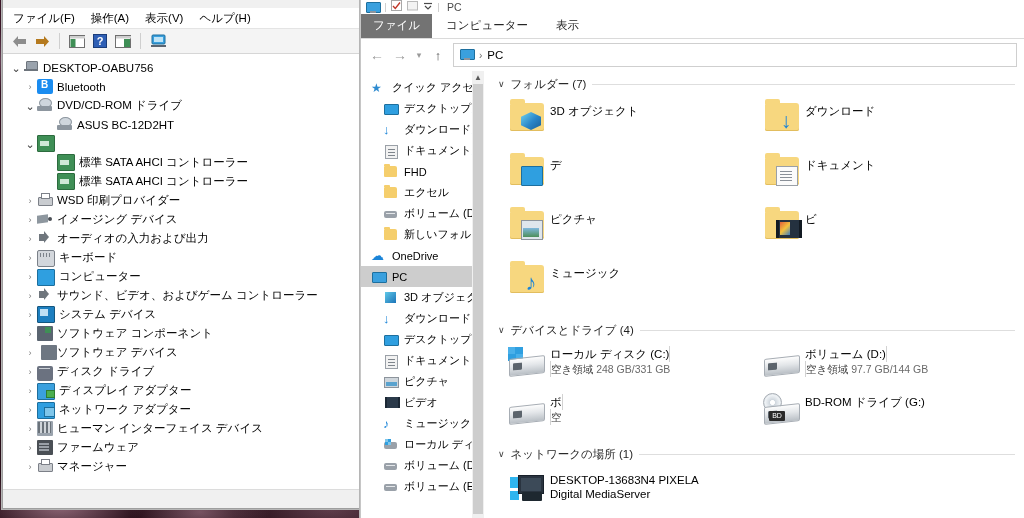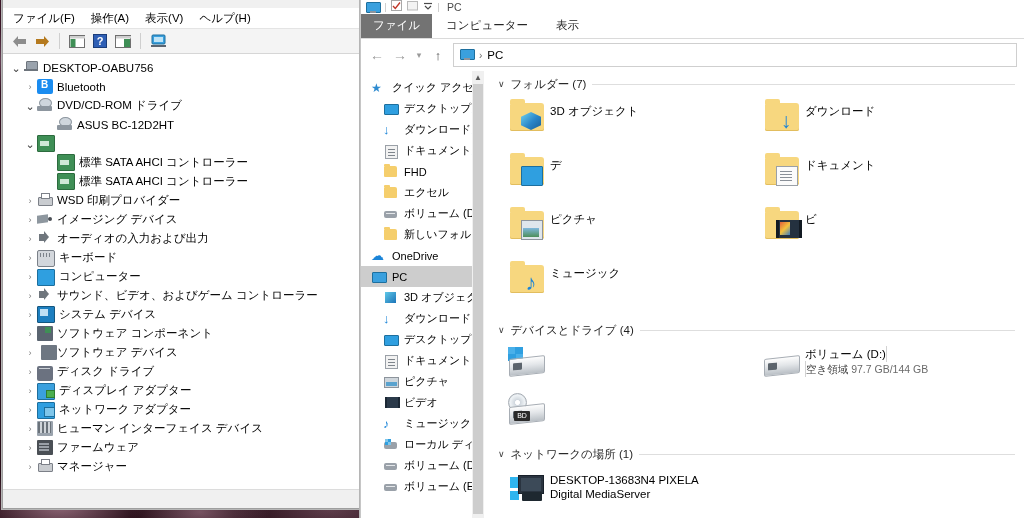--- a/index.html
+++ b/index.html
@@ -606,33 +606,41 @@
         <span class="gchev">∨</span>
         <span class="gtitle">デバイスとドライブ (4)</span>
         <span class="gline"></span>
       </div>
       <div class="tiles" id="drive-tiles">
           <div class="dtile">
             <span class="dico" style="position:relative">
               <span class="winlogo"></span>
               <span class="hdd"></span>
             </span>
+            <span class="dinfo" style="display:block"><span class="dname">ローカル ディスク (C:)</span><span class="bar"><i style="width:25%"></i></span><span class="dfree"><span>空き領域</span> <b>248 GB/331 GB</b></span></span>
           </div>
           <div class="dtile">
             <span class="dico" style="position:relative">
               <span class="hdd"></span>
             </span>
             <span class="dinfo" style="display:block"><span class="dname">ボリューム (D:)</span><span class="bar"><i style="width:32%"></i></span><span class="dfree"><span>空き領域</span> <b>97.7 GB/144 GB</b></span></span>
+          </div>
+          <div class="dtile">
+            <span class="dico" style="position:relative">
+              <span class="hdd"></span>
+            </span>
+            <span class="dinfo" style="display:block"><span class="dname">ボ</span><span class="bar"><i style="width:10%"></i></span><span class="dfree"><span>空</span> <b></b></span></span>
           </div>
           <div class="dtile">
             <span class="dico" style="position:relative">
               <span class="bd"></span>
               <span class="hdd"></span>
               <span class="bdtag">BD</span>
             </span>
+            <span class="dinfo" style="display:block"><span class="dname">BD-ROM ドライブ (G:)</span></span>
           </div>
         </div>
 
       <div class="grphdr" style="margin-top:2px;">
         <span class="gchev">∨</span>
         <span class="gtitle">ネットワークの場所 (1)</span>
         <span class="gline"></span>
       </div>
       <div class="tiles" id="network-tiles">
           <div class="tile" style="width: 330px; height: 52px;">

